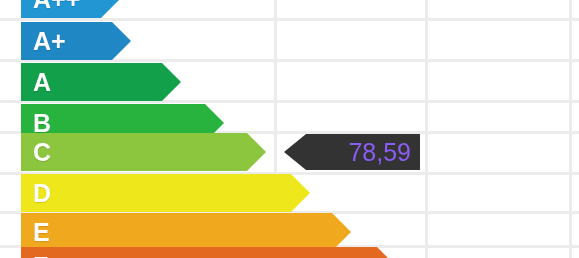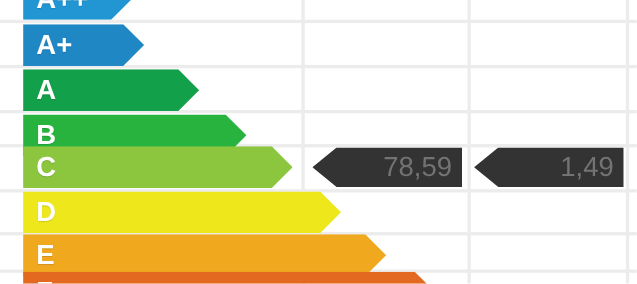--- a/index.html
+++ b/index.html
@@ -110,21 +110,21 @@
     width: 100%;
     height: 100%;
   }
   .value-tag .tag-text {
     position: absolute;
     right: 9px;
     top: 0;
     height: 100%;
     display: flex;
     align-items: center;
-    color: #737373;
+    color: #8b5cf6;
     font-family: "Liberation Sans", sans-serif;
     font-size: 25px;
     font-weight: normal;
     line-height: 1;
     white-space: nowrap;
   }
 </style>
 </head>
 <body>
 
@@ -223,24 +223,16 @@
 
     <div class="value-tag" style="left:284px;top:134px;width:136px;">
       <div class="tag-shape">
         <svg viewBox="0 0 136 36" preserveAspectRatio="none" aria-hidden="true">
           <polygon points="0,18 22,0 136,0 136,36 22,36" fill="#333333"></polygon>
         </svg>
       </div>
       <div class="tag-text">78,59</div>
     </div>
 
-    <div class="value-tag" style="left:431px;top:134px;width:136px;">
-      <div class="tag-shape">
-        <svg viewBox="0 0 136 36" preserveAspectRatio="none" aria-hidden="true">
-          <polygon points="0,18 22,0 136,0 136,36 22,36" fill="#333333"></polygon>
-        </svg>
-      </div>
-      <div class="tag-text">1,49</div>
-    </div>
 
   </div>
 
 </div>
 
 </body></html>

